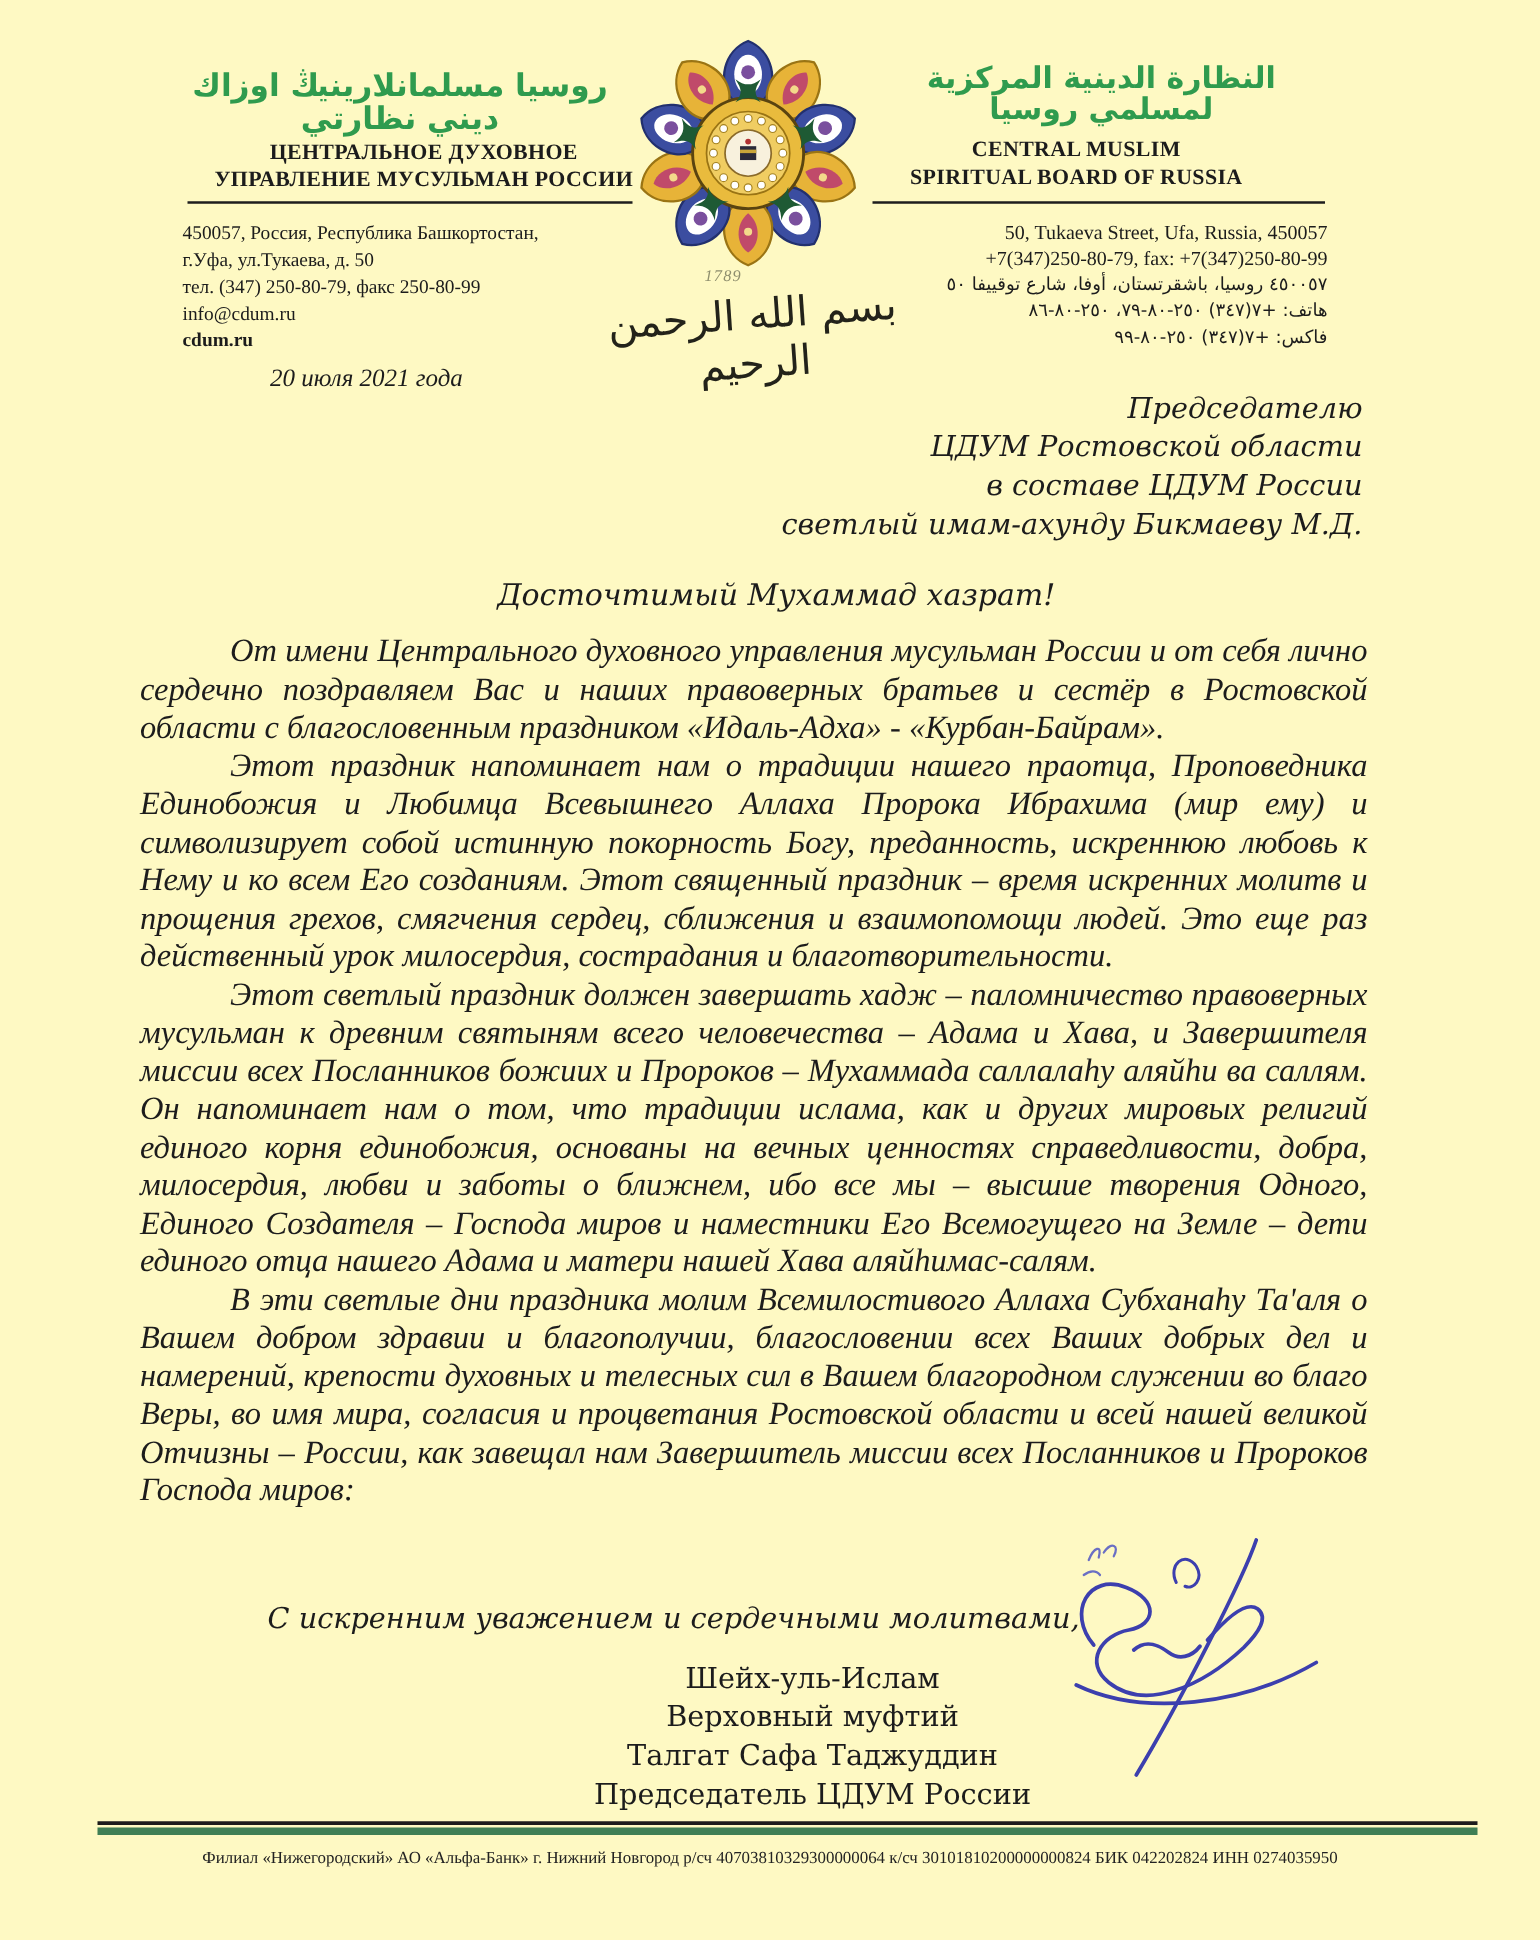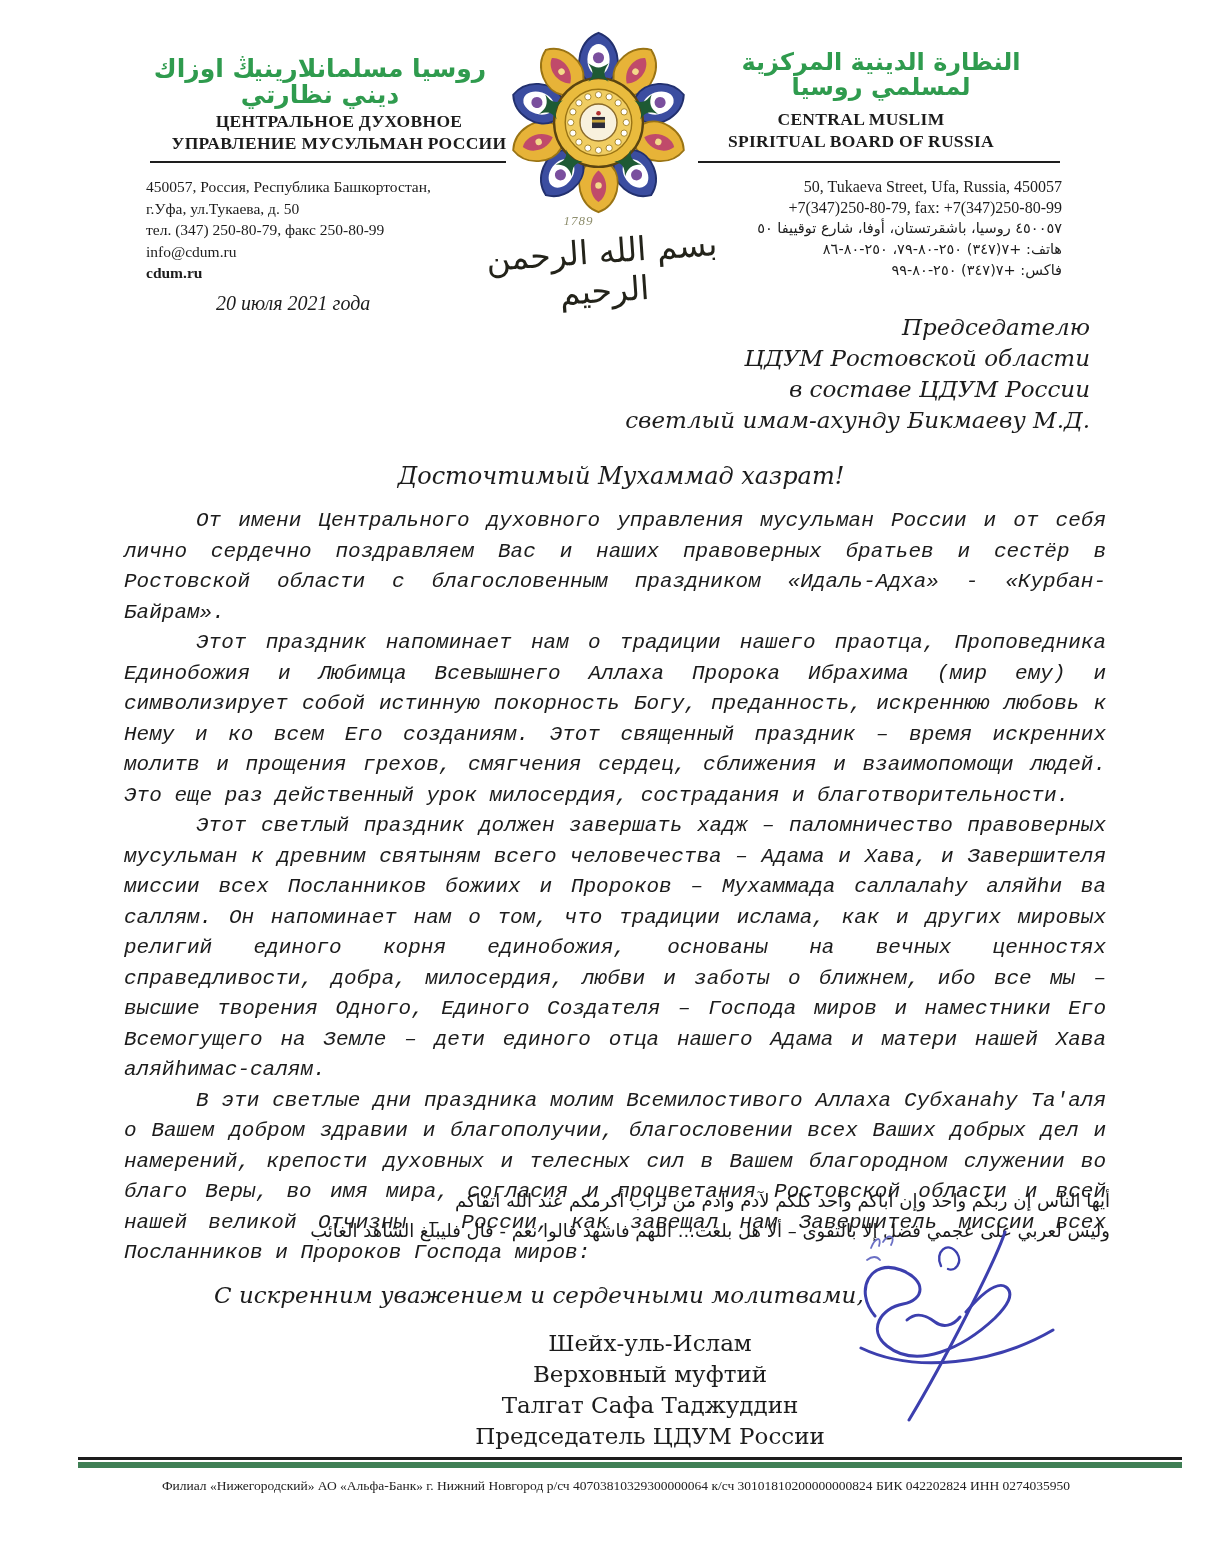--- a/index.html
+++ b/index.html
@@ -1,20 +1,20 @@
 <!DOCTYPE html>
 <html><head>
 <meta charset="utf-8">
 <style>
   html,body{margin:0;padding:0;background:#888;}
   .page{
     position:relative;
     width:1232px;height:1552px;
     margin:0 auto;
-    background:#ffffff;
+    background:#fef9c3;
     font-family:"Liberation Serif", serif;
     color:#1c1c1c;
     overflow:hidden;
   }
   
   .hdr-callig{
     position:absolute;
     color:#2f9b4e;
     font-family:"DejaVu Sans", sans-serif;
     font-weight:bold;
@@ -75,23 +75,23 @@
     font-style:italic;font-family:"DejaVu Serif", serif;
     font-size:23px;line-height:31px;
   }
   .salutation{
     position:absolute;left:130px;top:462px;width:982px;
     text-align:center;
     font-style:italic;font-family:"DejaVu Serif", serif;
     font-size:24px;
   }
   .body-text{
-    position:absolute;left:124px;top:506px;width:982px;
-    font-style:italic;font-family:Liberation Mono, monospace;
-    font-size:21px;line-height:30.5px;
+    position:absolute;left:112px;top:506px;width:982px;
+    font-style:italic;font-family:Liberation Serif, serif;
+    font-size:26px;line-height:30.5px;
     text-align:justify;
   }
   .body-text p{margin:0;text-indent:72px;}
   .arabic-quote{
     position:absolute;right:122px;top:1186px;width:990px;
     direction:rtl;text-align:right;
     font-family:"DejaVu Sans", sans-serif;
     font-size:18px;line-height:30px;color:#181818;
   }
   .closing{
@@ -221,24 +221,20 @@
 
   <div class="salutation">Досточтимый Мухаммад хазрат!</div>
 
   <div class="body-text">
     <p>От имени Центрального духовного управления мусульман России и от себя лично сердечно поздравляем Вас и наших правоверных братьев и сестёр в Ростовской области с благословенным праздником «Идаль-Адха» - «Курбан-Байрам».</p>
     <p>Этот праздник напоминает нам о традиции нашего праотца, Проповедника Единобожия и Любимца Всевышнего Аллаха Пророка Ибрахима (мир ему) и символизирует собой истинную покорность Богу, преданность, искреннюю любовь к Нему и ко всем Его созданиям. Этот священный праздник – время искренних молитв и прощения грехов, смягчения сердец, сближения и взаимопомощи людей. Это еще раз действенный урок милосердия, сострадания и благотворительности.</p>
     <p>Этот светлый праздник должен завершать хадж – паломничество правоверных мусульман к древним святыням всего человечества – Адама и Хава, и Завершителя миссии всех Посланников божиих и Пророков – Мухаммада саллалаһу аляйһи ва саллям. Он напоминает нам о том, что традиции ислама, как и других мировых религий единого корня единобожия, основаны на вечных ценностях справедливости, добра, милосердия, любви и заботы о ближнем, ибо все мы – высшие творения Одного, Единого Создателя – Господа миров и наместники Его Всемогущего на Земле – дети единого отца нашего Адама и матери нашей Хава аляйһимас-салям.</p>
     <p>В эти светлые дни праздника молим Всемилостивого Аллаха Субханаһу Та'аля о Вашем добром здравии и благополучии, благословении всех Ваших добрых дел и намерений, крепости духовных и телесных сил в Вашем благородном служении во благо Веры, во имя мира, согласия и процветания Ростовской области и всей нашей великой Отчизны – России, как завещал нам Завершитель миссии всех Посланников и Пророков Господа миров:</p>
   </div>
 
-  <div class="arabic-quote">
-    <div>أيها الناس إن ربكم واحد وإن أباكم واحد كلكم لآدم وآدم من تراب أكرمكم عند الله اتقاكم</div>
-    <div>وليس لعربي على عجمي فضل إلا بالتقوى – ألا هل بلغت... اللهم فاشهد قالوا نعم - قال فليبلغ الشاهد الغائب</div>
-  </div>
 
   <svg class="signature-svg" width="215" height="220" viewBox="0 0 215 220">
     <g fill="none" stroke="#3c3fae" stroke-width="3" stroke-linecap="round">
       <path d="M30,98 C8,72 26,40 56,52 C82,62 80,82 58,86 C36,90 22,112 42,128 C72,152 118,130 150,100 C162,88 170,76 161,69 C151,62 133,80 121,94"></path>
       <path d="M160,14 C150,44 100,142 64,202"></path>
       <path d="M16,130 C70,156 150,146 208,112"></path>
       <path d="M62,102 c10,-9 20,-4 28,2 c8,6 18,4 25,-5"></path>
       <path d="M96,48 c-7,-14 7,-26 16,-13 c6,10 -2,19 -9,16" stroke-width="2.4"></path>
     </g>
     <g fill="none" stroke="#6a6fc4" stroke-width="1.8" stroke-linecap="round">

